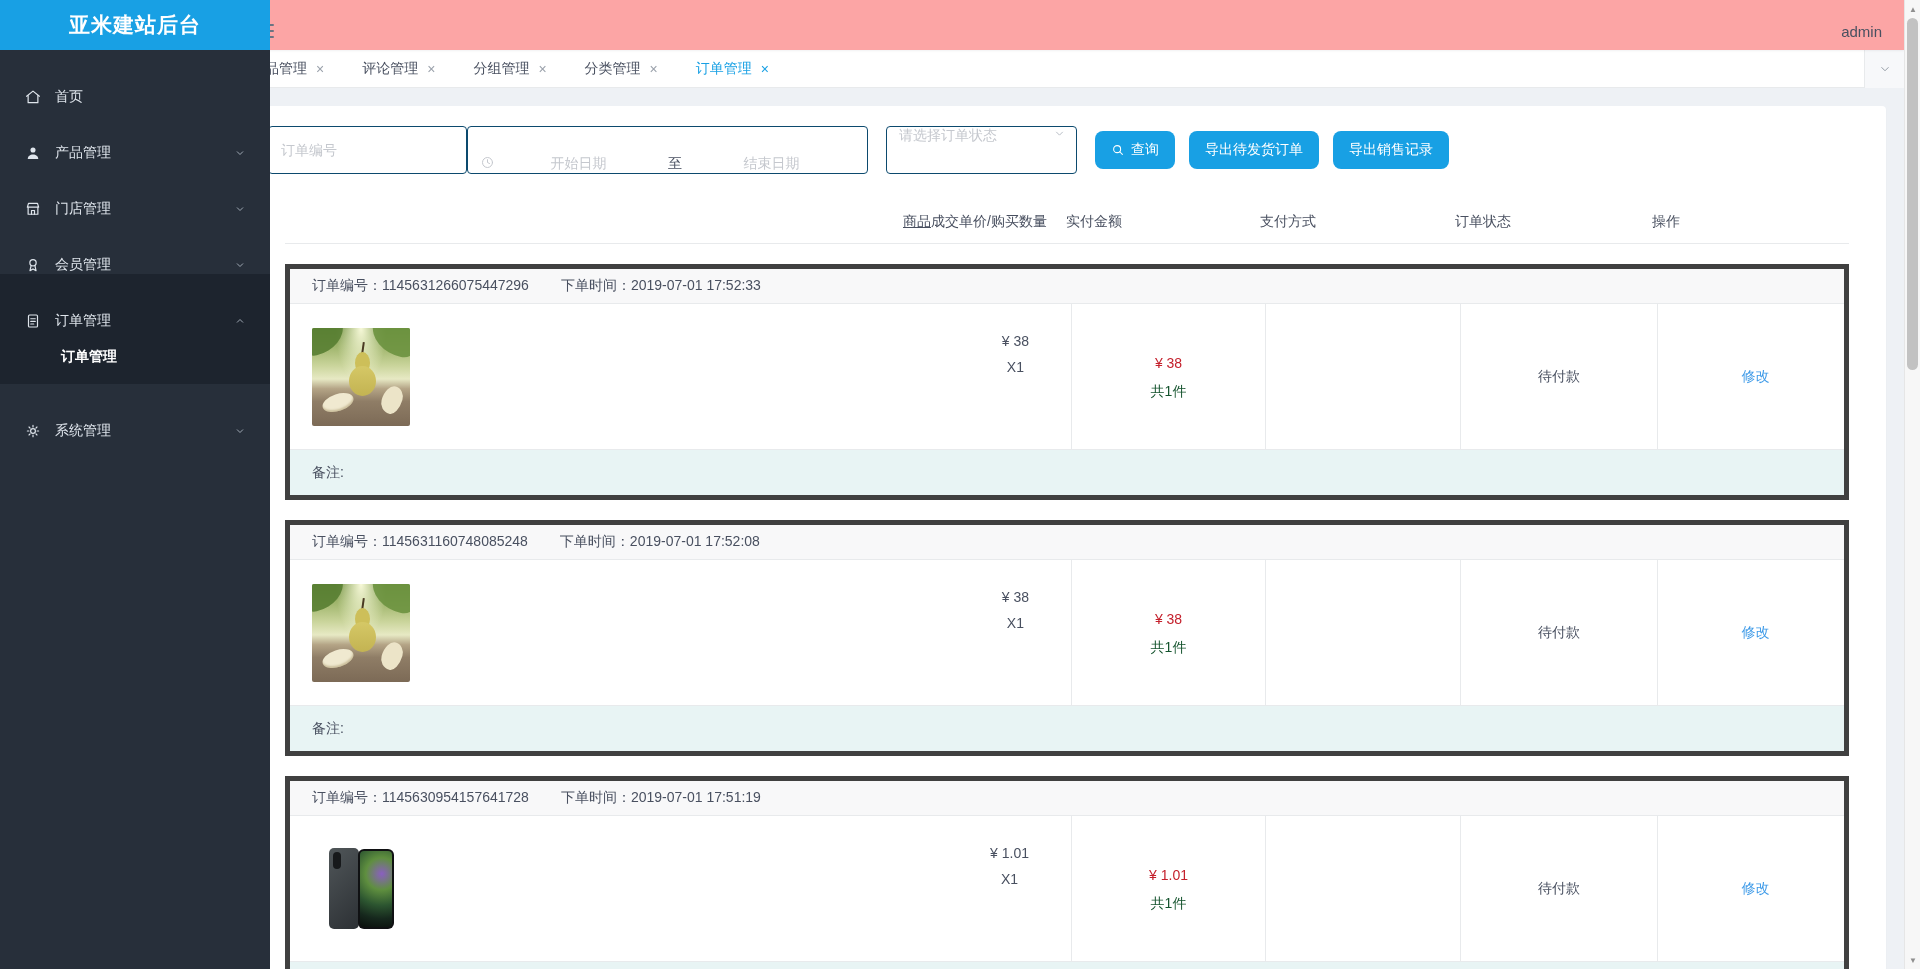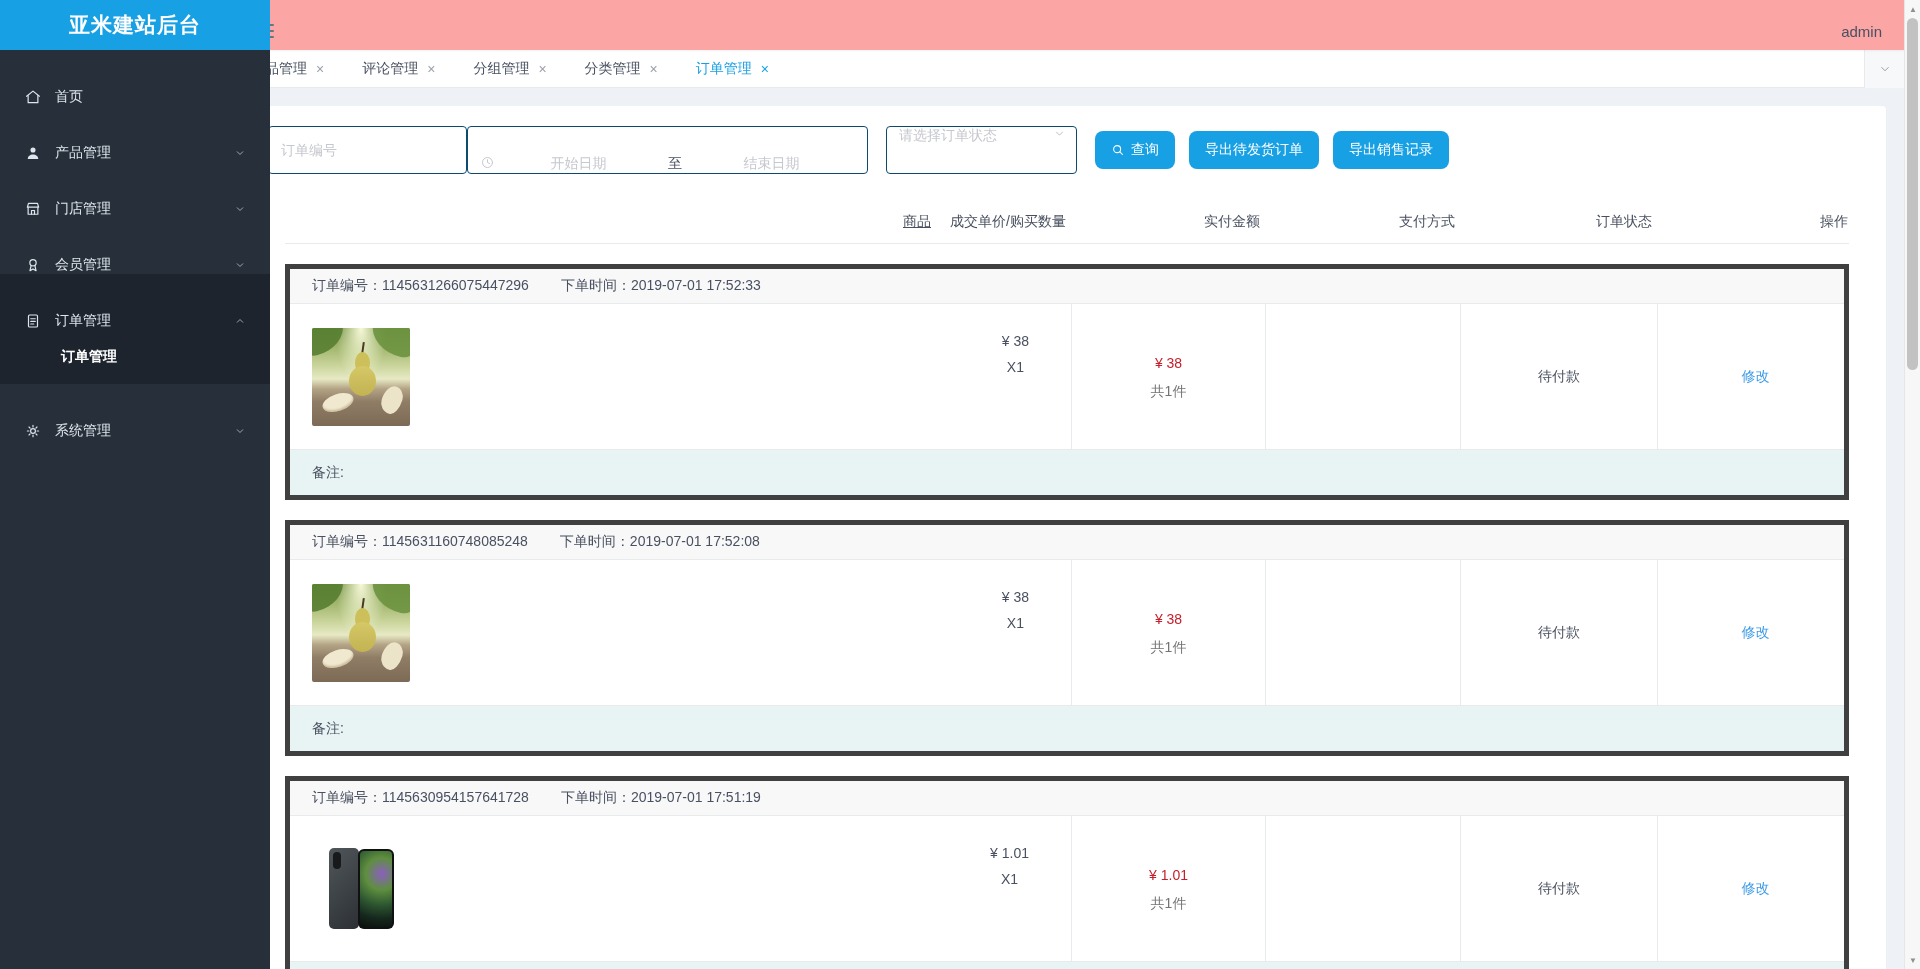--- a/index.html
+++ b/index.html
@@ -58,35 +58,35 @@
   .select svg { width:13px; height:13px; stroke:#b6bcc4; fill:none; stroke-width:1.8; }
   .btn { height:38px; border:none; border-radius:8px; background:#18a0e4; color:#fff; font-size:14px;
          padding:0 16px; margin-left:14px; cursor:pointer; display:flex; align-items:center; font-family:inherit; }
   .btn-search { margin-left:18px; }
   .btn-search svg { width:14px; height:14px; stroke:#fff; fill:none; stroke-width:1.8; stroke-linecap:round; margin-right:6px; }
 
   
   .table-area { margin:26px 17px 0 17px; }
   .thead { display:grid; grid-template-columns:646px 135px 194px 195px 197px 196px;
            height:44px; align-items:center; border-bottom:1px solid #e8eaec; color:#495060; }
-  .thead .th { text-align:right; }
+  .thead .th { text-align:left; }
   .thead .th:first-child { text-align:right; padding-left:11px;text-decoration:underline; }
 
   .order-block { border:5px solid #404040; margin-top:20px; }
   .order-block:first-of-type { margin-top:10px; }
   .order-head { height:35px; background:#f8f8f9; border-bottom:1px solid #e8eaec;
                 display:flex; align-items:center; padding-left:22px; color:#495060; }
   .order-head .oh-time { margin-left:32px; }
   .order-row { display:grid; grid-template-columns:781px 194px 195px 197px 196px; height:146px; border-bottom:1px solid #e8eaec; }
   .order-row .cell { border-left:1px solid #e8eaec; display:flex; flex-direction:column; align-items:center; justify-content:center; }
   .order-row .cell:first-child { border-left:none; flex-direction:row; align-items:stretch; justify-content:flex-start; }
   .cell-product .price-qty { margin:24px 42px 0 auto; text-align:center; line-height:26px; color:#495060; }
   .prod-img { width:98px; height:98px; margin:24px 0 0 22px; border-radius:2px; position:relative; overflow:hidden; flex:none; }
   .cell-paid .paid { color:#c4202c; line-height:26px; }
-  .cell-paid .paid-count { color:#737373; line-height:26px; margin-top:2px; }
+  .cell-paid .paid-count { color:#14532d; line-height:26px; margin-top:2px; }
   .cell-action span { color:#3d9ae8; cursor:pointer; }
   .order-remark { height:45px; background:#e8f4f4; display:flex; align-items:center; padding-left:22px; color:#495060; }
 
   
   .img-pear { background:linear-gradient(180deg,#6f8f3f 0%,#9db36a 18%,#c9d49a 38%,#e7e9c4 52%,#b4a486 62%,#8f7d66 75%,#7c6a56 100%); }
   .img-pear .ray { position:absolute; top:0; left:24%; width:52%; height:58%;
                    background:radial-gradient(ellipse at 50% 0%, rgba(255,255,225,.95), rgba(255,255,225,0) 72%); }
   .img-pear .leaf1 { position:absolute; top:-7px; left:-9px; width:42px; height:32px; background:#587e32;
                      border-radius:0 0 85% 25%; transform:rotate(-14deg); opacity:.9; }
   .img-pear .leaf2 { position:absolute; top:-9px; right:-7px; width:46px; height:36px; background:#6c923f;

